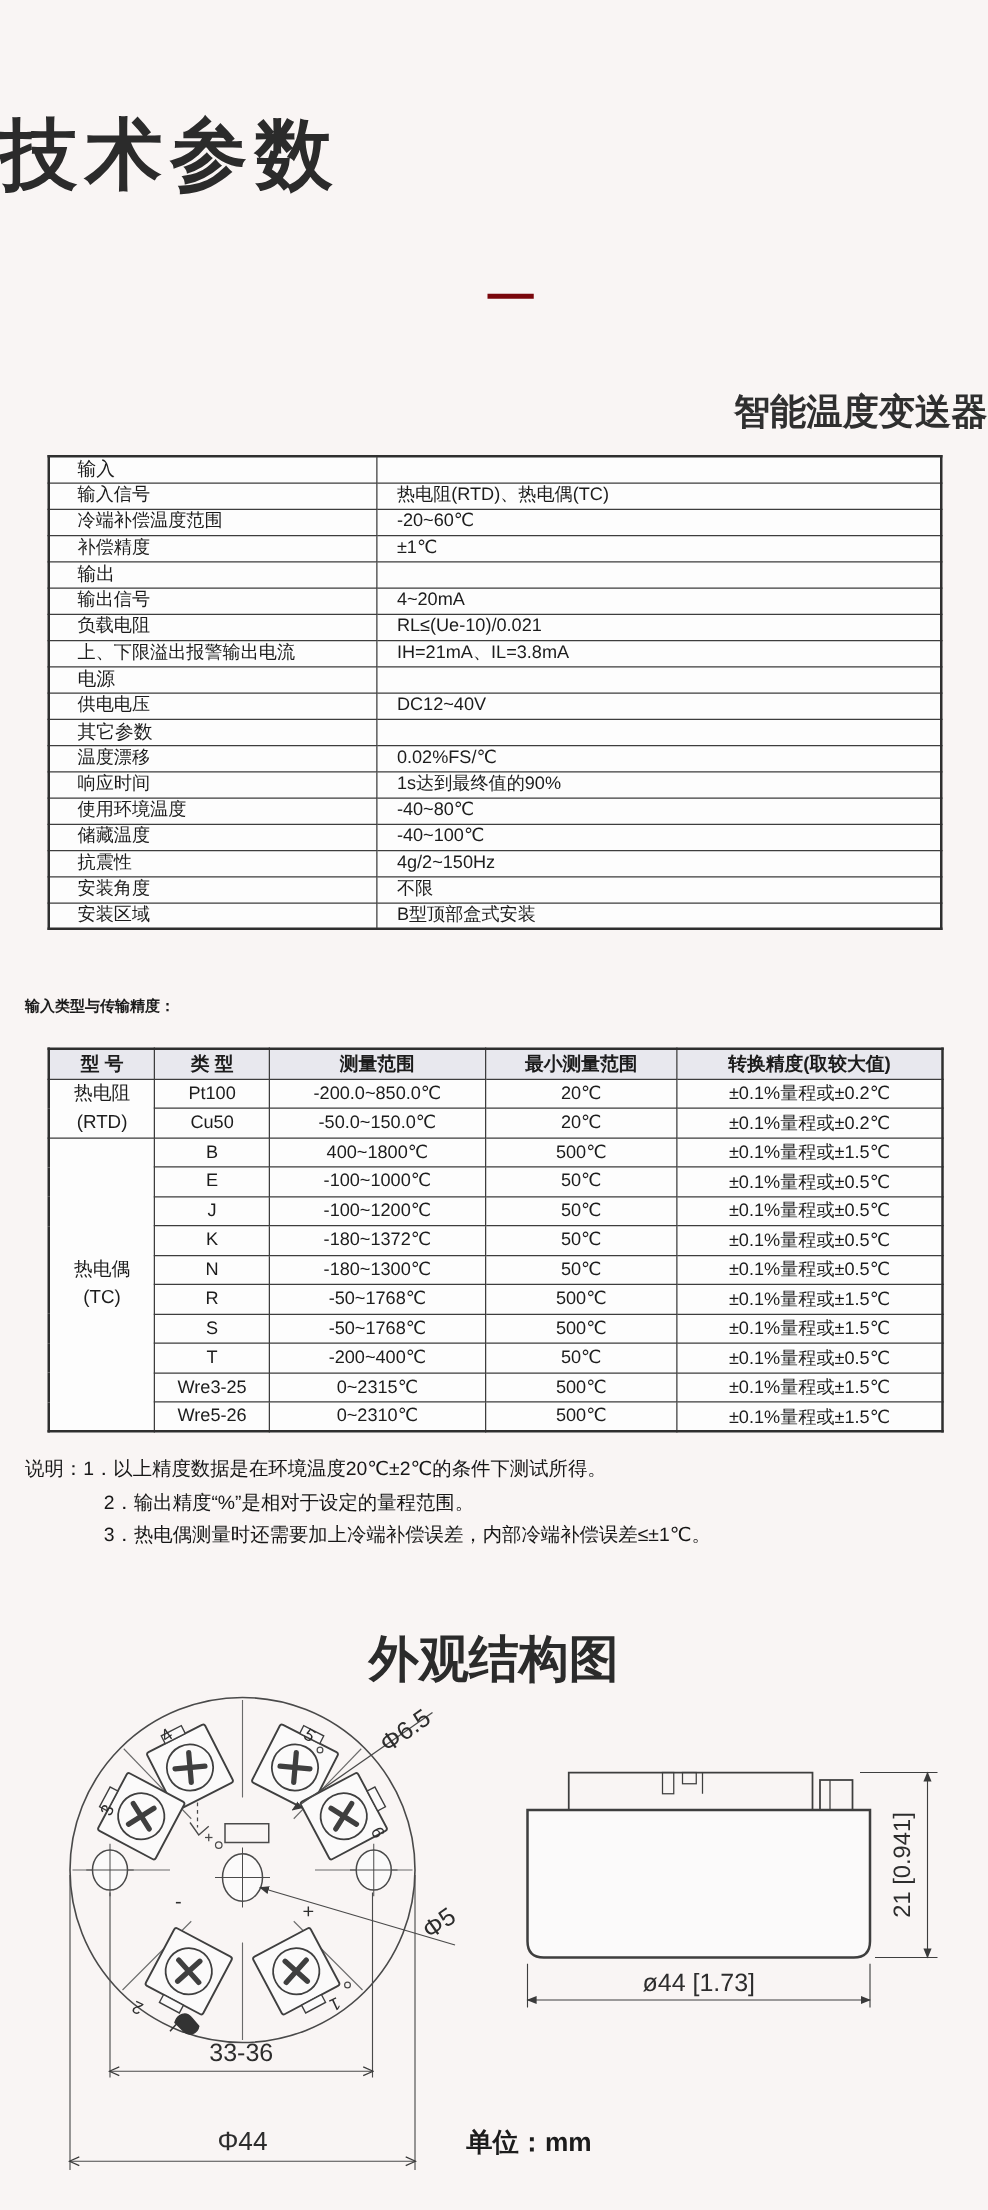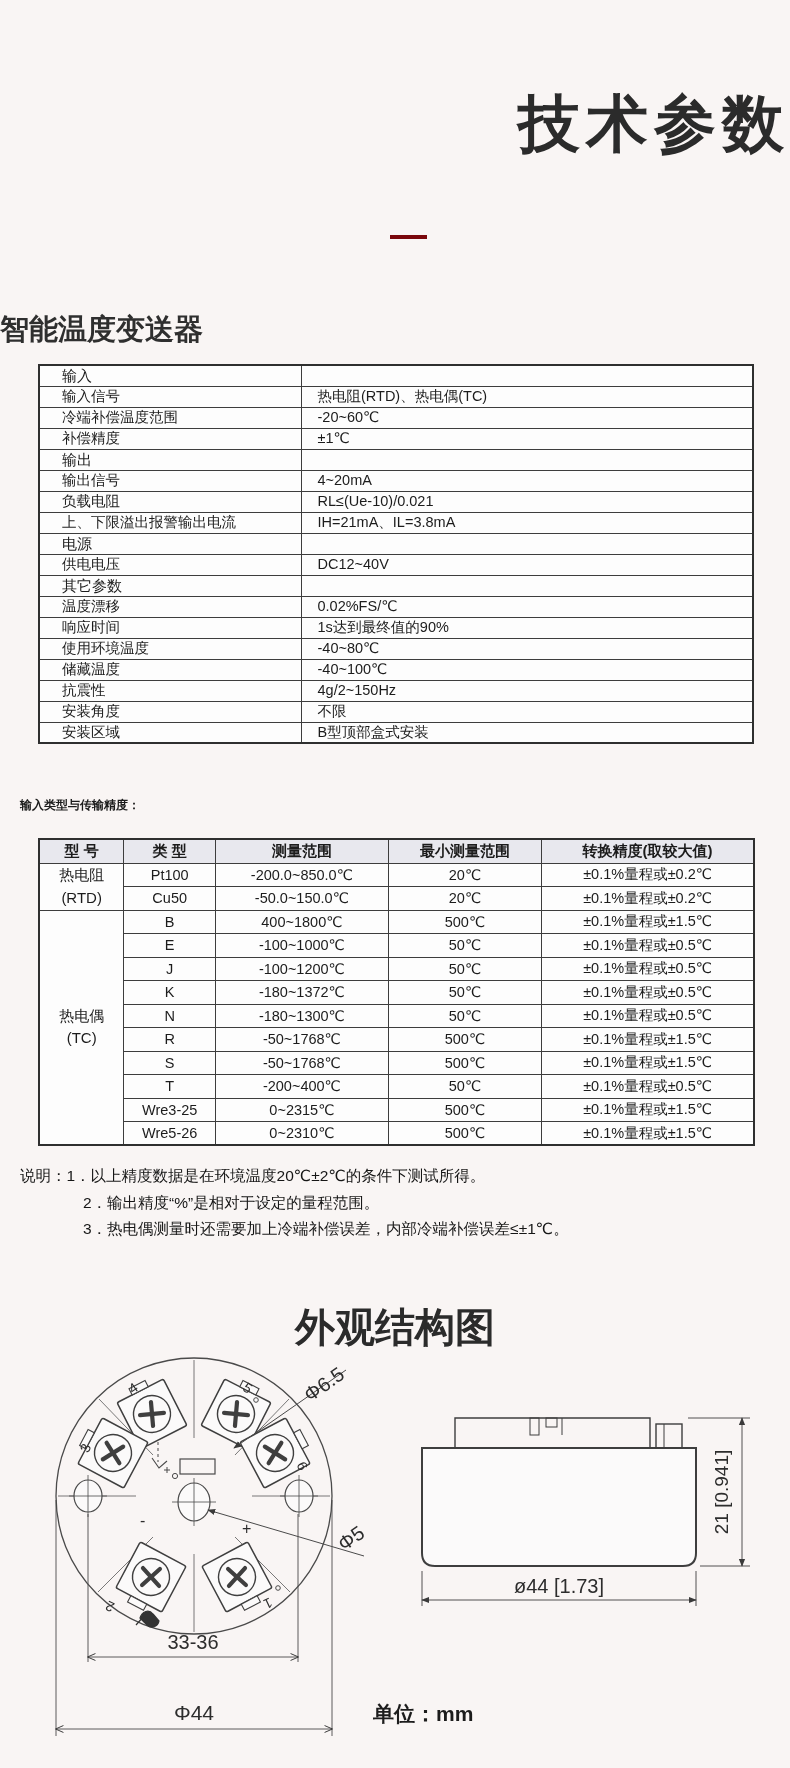--- a/index.html
+++ b/index.html
@@ -1,22 +1,22 @@
 <!DOCTYPE html>
 <html><head>
 <meta charset="utf-8">
 <style>
   *{margin:0;padding:0;box-sizing:border-box}
   html,body{background:#f9f5f4}
   .page{position:relative;width:790px;height:1768px;background:#f9f5f4;
         font-family:"Liberation Sans","DejaVu Sans",sans-serif;color:#222;overflow:hidden}
-  .main-title{position:absolute;top:82px;left:0;width:100%;text-align:right;
+  .main-title{position:absolute;top:82px;left:0;width:100%;text-align:left;
         font-size:62px;font-weight:900;color:#2b2b2b;letter-spacing:6px}
   .title-dash{position:absolute;top:235px;left:390px;width:37px;height:4px;background:#7a070c}
-  .sub-title{position:absolute;top:310px;left:0;width:100%;text-align:left;
+  .sub-title{position:absolute;top:310px;left:0;width:100%;text-align:right;
         font-size:29px;font-weight:bold;color:#2f2f2f}
   table{border-collapse:collapse;background:#fdfdfd}
   .spec-table{position:absolute;top:364px;left:38px;width:716px;border:2px solid #2f2f2f}
   .spec-table td{border:1px solid #3d3d3d;height:21px;font-size:14.5px;line-height:1.15;
         color:#1c1c1c;padding:0 4px 0 22px}
   .spec-table td.lbl{width:262px}
   .spec-table td.val{padding-left:16px}
   .spec-table tr.sec td.lbl{font-weight:normal;font-size:15px}
   .intro{position:absolute;top:797px;left:20px;font-size:12px;font-weight:bold;color:#1c1c1c}
   .acc-table{position:absolute;top:838px;left:38px;width:717px;border:2px solid #2f2f2f;text-align:center}

